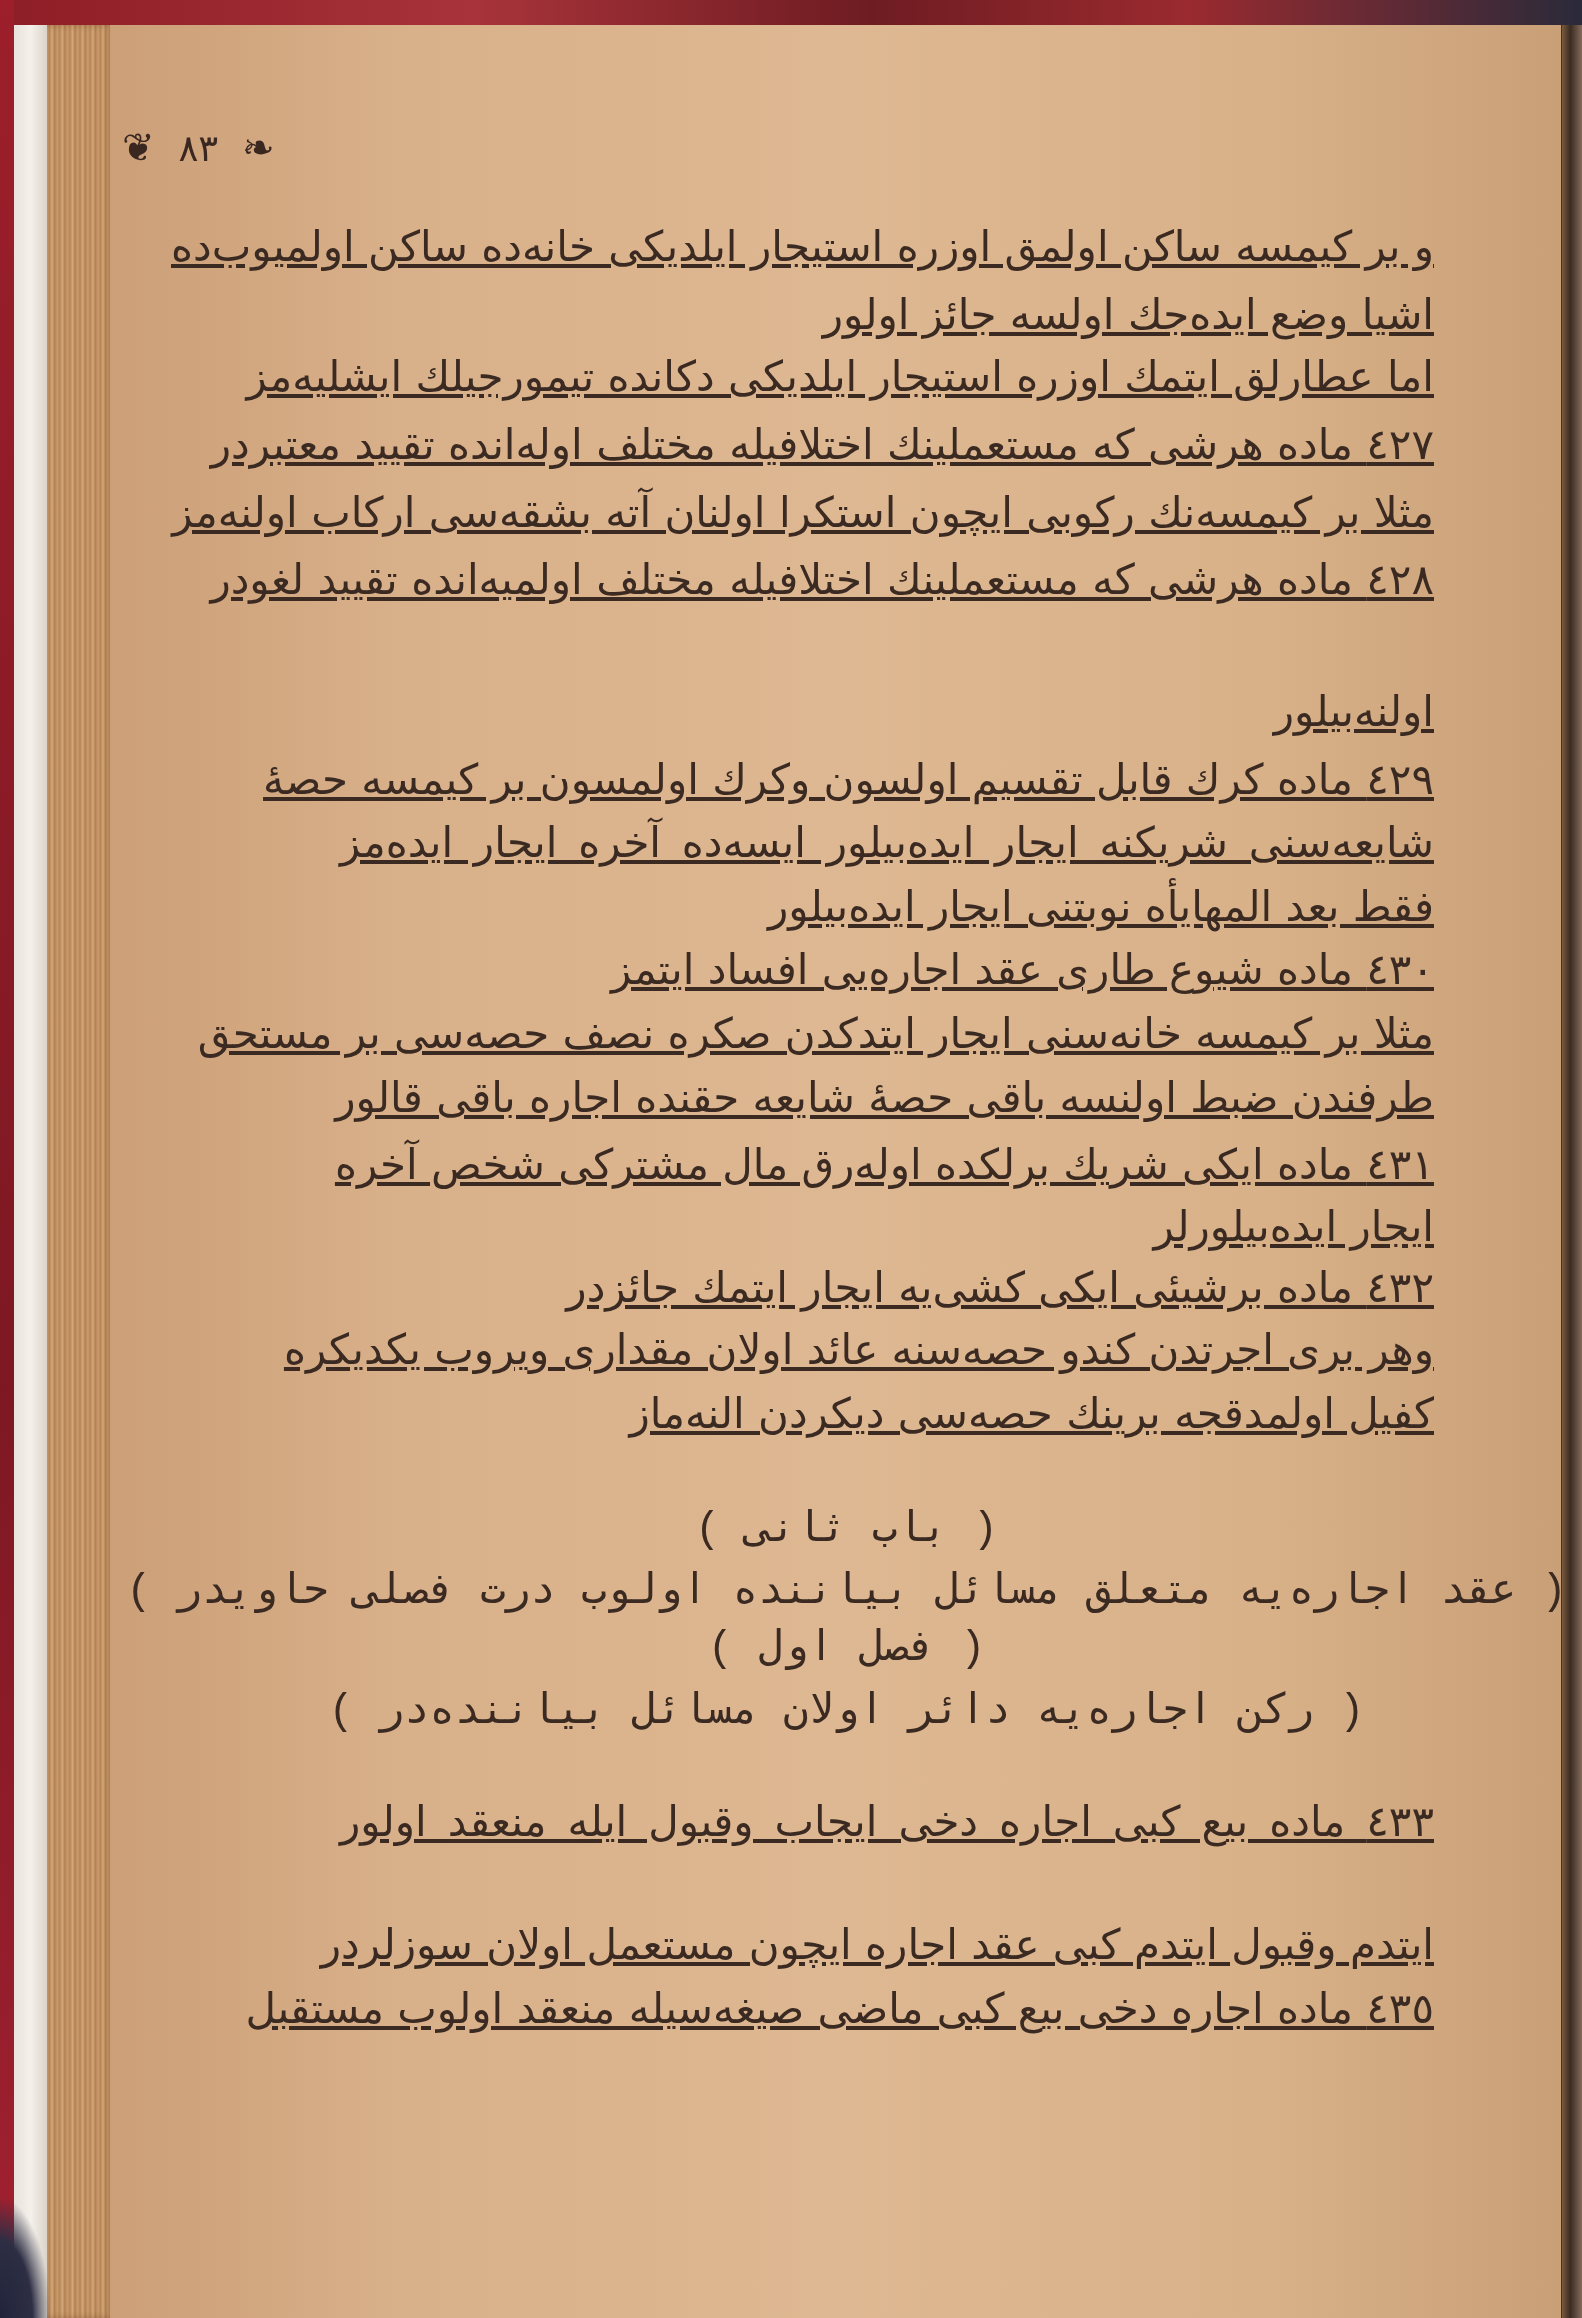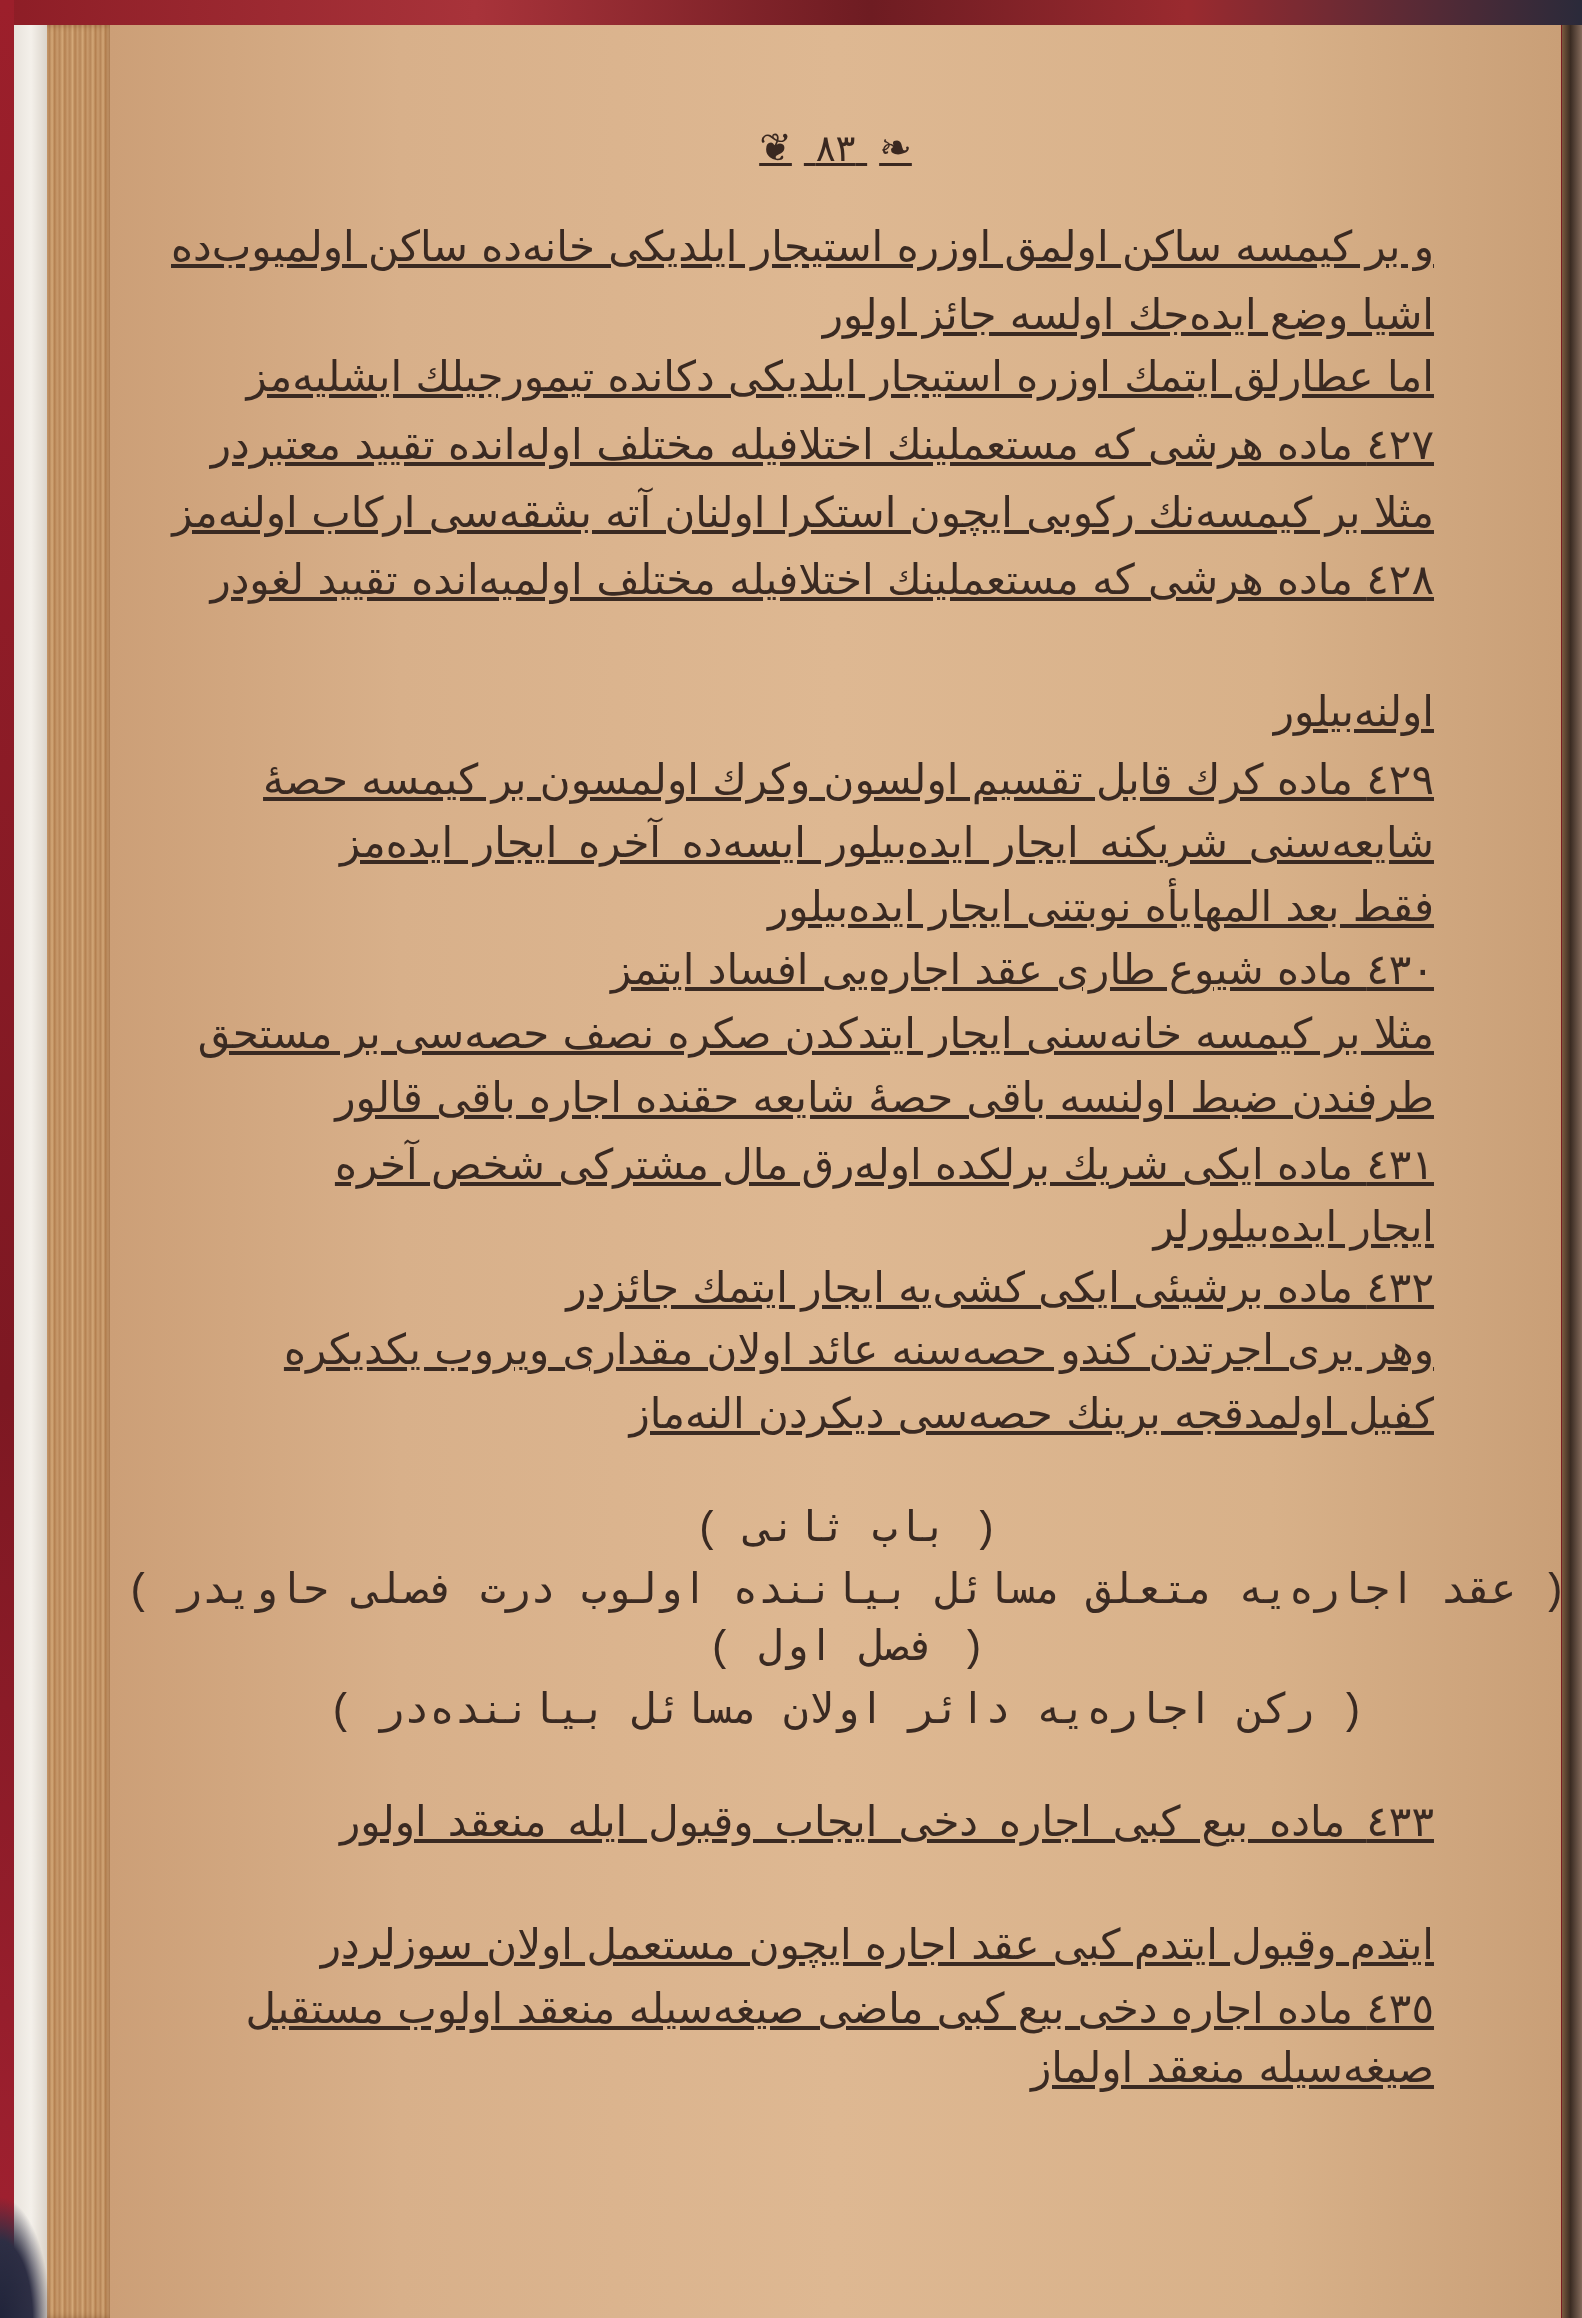--- a/index.html
+++ b/index.html
@@ -37,22 +37,22 @@
     .page-right-edge {
       position: absolute; left: 1562px; top: 25.4px; width: 21px; height: 2293px;
       background: linear-gradient(90deg, #7a5a3e, #3a2b22 40%, #8a7060);
     }
     .text-block {
       position: absolute; left: 0; top: 0; width: 100%; height: 100%;
       direction: rtl; color: #3c2b22;
     }
     .page-number {
       position: absolute; left: 0; width: 100%; top: 100px;
-      text-align: center; direction: rtl;
-      font-family: "DejaVu Serif", serif; font-size: 37px; color: #3a2820; text-decoration: underline;
+      text-align: left; direction: rtl;
+      font-family: "DejaVu Serif", serif; font-size: 37px; color: #3a2820;
     }
     .page-number .orn { font-size: 39px; margin: 0 12px; }
     .line {
       position: absolute; right: 127px; width: 1094px;
       font-family: "DejaVu Sans", sans-serif; font-size: 42px;
       line-height: 68px; white-space: nowrap;
       text-align: justify; text-align-last: justify;
       color: #3a2a22;
       text-decoration: underline;
     }
@@ -100,18 +100,17 @@
     <div class="line short" style="top:1355px">كفيل اولمدقجه برينك حصه‌سى ديكردن النه‌ماز</div>
 
     <div class="heading" style="top:1471px">( باب ثانى )</div>
     <div class="heading" style="top:1533px">( عقد اجاره‌يه متعلق مسائل بياننده اولوب درت فصلى حاويدر )</div>
     <div class="heading" style="top:1590px">( فصل اول )</div>
     <div class="heading" style="top:1653px">( ركن اجاره‌يه دائر اولان مسائل بياننده‌در )</div>
 
     <div class="line" style="top:1763px">٤٣٣ ماده    بيع كبى اجاره دخى ايجاب وقبول ايله منعقد اولور</div>
     <div class="line" style="top:1886px">ايتدم وقبول ايتدم كبى عقد اجاره ايچون مستعمل اولان سوزلردر</div>
     <div class="line" style="top:1950px">٤٣٥ ماده    اجاره دخى بيع كبى ماضى صيغه‌سيله منعقد اولوب مستقبل</div>
-    <div class="line short" style="top:2009px">صيغه‌سيله منعقد اولماز</div>
   </div>
 </div>
 
 <div class="page-right-edge"></div>
 
 
 </body></html>

